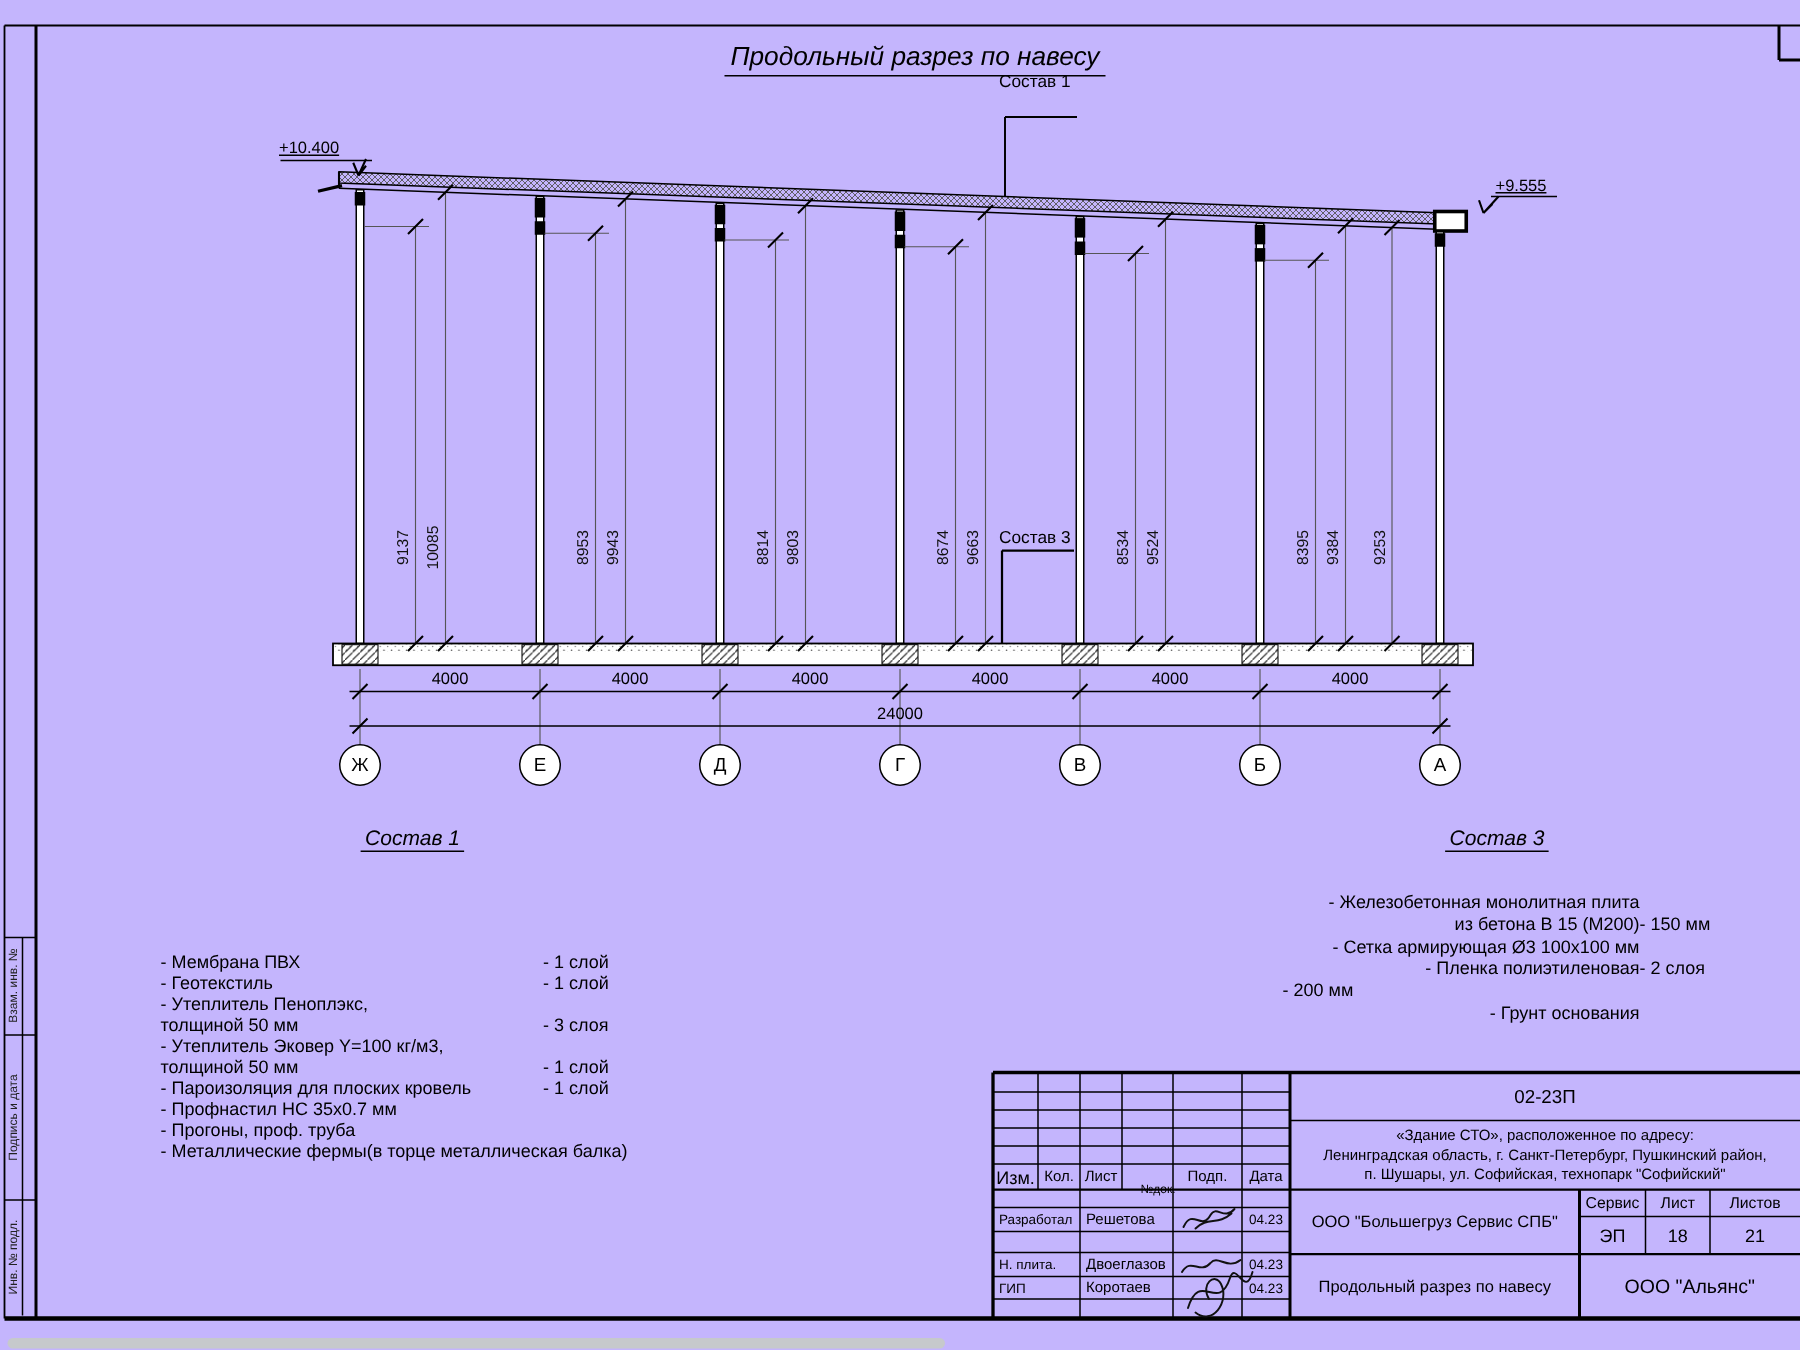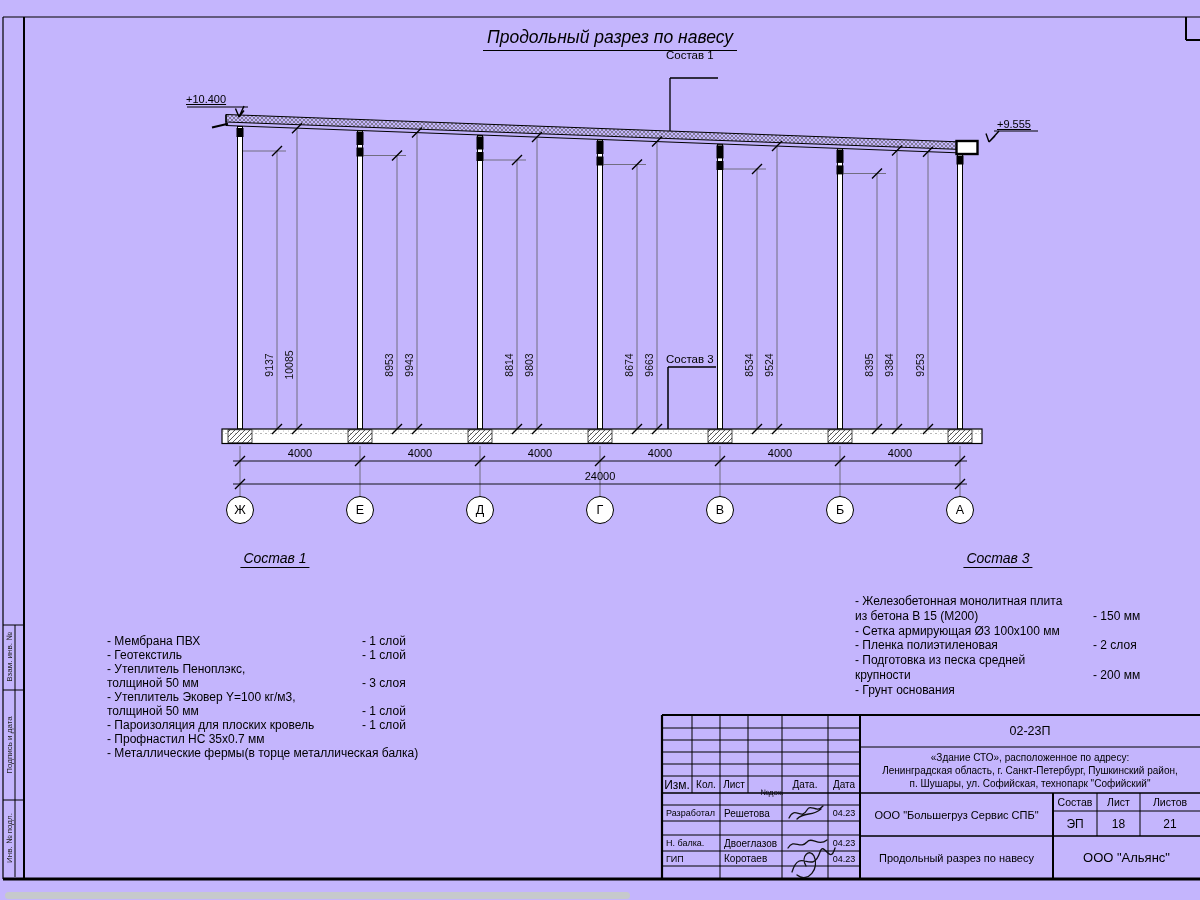--- a/index.html
+++ b/index.html
@@ -13,21 +13,21 @@
   .vdim{position:absolute;transform:translate(-50%,-50%) rotate(-90deg);font-size:10.5px;white-space:nowrap;color:#111;}
   .hdim{position:absolute;transform:translate(-50%,-50%);font-size:11px;white-space:nowrap;}
   .bubble-label{position:absolute;transform:translate(-50%,-50%);font-size:12.5px;}
   .sheading{position:absolute;transform:translateX(-50%);font-style:italic;font-size:14px;
             border-bottom:1.2px solid #000;padding:0 3px 1px 3px;white-space:nowrap;}
   .slist{position:absolute;font-size:12px;line-height:14px;}
   .slist3{line-height:14.8px;}
   .srow{display:flex;align-items:flex-end;}
   .sname{white-space:pre-line;}
   .slist .sname{width:255px;}
-  .slist3 .sname{width:238px;}
+  .slist3 .sname{width:238px;text-align:right;}
   .sqty{white-space:nowrap;}
   .cell{position:absolute;display:flex;align-items:center;justify-content:center;
         text-align:center;white-space:pre-line;}
   .cellL{position:absolute;display:flex;align-items:center;white-space:nowrap;}
   .rot{position:absolute;transform:translate(-50%,-50%) rotate(-90deg);font-size:8px;white-space:nowrap;color:#222;}
   .scrollbar{position:absolute;left:5px;top:892px;width:625px;height:7px;border-radius:4px;background:#c6c9cc;}
 </style>
 </head>
 <body>
 
@@ -220,20 +220,24 @@
       </div>
   <div class="srow">
         <div class="sname">- Пароизоляция для плоских кровель</div>
         <div class="sqty">- 1 слой</div>
       </div>
   <div class="srow">
         <div class="sname">- Профнастил НС 35х0.7 мм</div>
         <div class="sqty"></div>
       </div>
   <div class="srow">
+        <div class="sname">- Прогоны, проф. труба</div>
+        <div class="sqty"></div>
+      </div>
+  <div class="srow">
         <div class="sname" style="width:auto">- Металлические фермы(в торце металлическая балка)</div>
         <div class="sqty"></div>
       </div>
 </div>
 
 <div class="sheading" style="left:998px;top:550px;">Состав 3</div>
 <div class="slist slist3" style="left:855px;top:594px;width:330px;">
   <div class="srow">
         <div class="sname">- Железобетонная  монолитная плита
   из бетона В 15 (М200)</div>
@@ -241,55 +245,53 @@
       </div>
   <div class="srow">
         <div class="sname">- Сетка армирующая Ø3 100х100 мм</div>
         <div class="sqty"></div>
       </div>
   <div class="srow">
         <div class="sname">- Пленка полиэтиленовая</div>
         <div class="sqty">-  2 слоя</div>
       </div>
   <div class="srow">
-        <div class="sname">- Подготовка из песка средней
-  крупности</div>
         <div class="sqty">- 200 мм</div>
       </div>
   <div class="srow">
         <div class="sname">- Грунт основания</div>
         <div class="sqty"></div>
       </div>
 </div>
 
 <div class="cell" style="left:860px;top:715px;width:340px;height:32px;font-size:12.5px;">02-23П</div>
 <div class="cell" style="left:860px;top:747px;width:340px;height:46px;font-size:10px;line-height:13px;">«Здание СТО», расположенное по адресу:
 Ленинградская область, г. Санкт-Петербург, Пушкинский район,
 п. Шушары, ул. Софийская, технопарк "Софийский"</div>
 <div class="cell" style="left:860px;top:793px;width:193px;height:43px;font-size:11px;">ООО "Большегруз Сервис СПБ"</div>
 <div class="cell" style="left:860px;top:836px;width:193px;height:43px;font-size:11px;">Продольный разрез по навесу</div>
 <div class="cell" style="left:1053px;top:836px;width:147px;height:43px;font-size:13px;">ООО "Альянс"</div>
-<div class="cell" style="left:1053px;top:793px;width:44px;height:18px;font-size:10.5px;">Состав</div>
+<div class="cell" style="left:1053px;top:793px;width:44px;height:18px;font-size:10.5px;">Сервис</div>
 <div class="cell" style="left:1097px;top:793px;width:43px;height:18px;font-size:10.5px;">Лист</div>
 <div class="cell" style="left:1140px;top:793px;width:60px;height:18px;font-size:10.5px;">Листов</div>
 <div class="cell" style="left:1053px;top:811px;width:44px;height:25px;font-size:12px;">ЭП</div>
 <div class="cell" style="left:1097px;top:811px;width:43px;height:25px;font-size:12px;">18</div>
 <div class="cell" style="left:1140px;top:811px;width:60px;height:25px;font-size:12px;">21</div>
 
 <div class="cell" style="left:662px;top:776px;width:30px;height:17px;font-size:12px;">Изм.</div>
 <div class="cell" style="left:692px;top:776px;width:28px;height:17px;font-size:10px;">Кол.</div>
 <div class="cell" style="left:720px;top:776px;width:28px;height:17px;font-size:10px;">Лист</div>
 <div class="cell" style="left:748px;top:784px;width:48px;height:17px;font-size:8px;">№док.</div>
-<div class="cell" style="left:782px;top:776px;width:46px;height:17px;font-size:10px;">Дата.</div>
+<div class="cell" style="left:782px;top:776px;width:46px;height:17px;font-size:10px;">Подп.</div>
 <div class="cell" style="left:828px;top:776px;width:32px;height:17px;font-size:10px;">Дата</div>
 
 <div class="cellL" style="left:666px;top:805px;height:16px;font-size:9px;">Разработал</div>
 <div class="cellL" style="left:724px;top:805px;height:16px;font-size:10px;">Решетова</div>
 <div class="cell" style="left:828px;top:805px;width:32px;height:16px;font-size:9px;">04.23</div>
-<div class="cellL" style="left:666px;top:835px;height:16px;font-size:9px;">Н. балка.</div>
+<div class="cellL" style="left:666px;top:835px;height:16px;font-size:9px;">Н. плита.</div>
 <div class="cellL" style="left:724px;top:835px;height:16px;font-size:10px;">Двоеглазов</div>
 <div class="cell" style="left:828px;top:835px;width:32px;height:16px;font-size:9px;">04.23</div>
 <div class="cellL" style="left:666px;top:851px;height:15px;font-size:9px;">ГИП</div>
 <div class="cellL" style="left:724px;top:851px;height:15px;font-size:10px;">Коротаев</div>
 <div class="cell" style="left:828px;top:851px;width:32px;height:15px;font-size:9px;">04.23</div>
 
 <div class="rot" style="left:9px;top:657px;">Взам. инв. №</div>
 <div class="rot" style="left:9px;top:745px;">Подпись и дата</div>
 <div class="rot" style="left:9px;top:838px;">Инв. № подл.</div>
 

